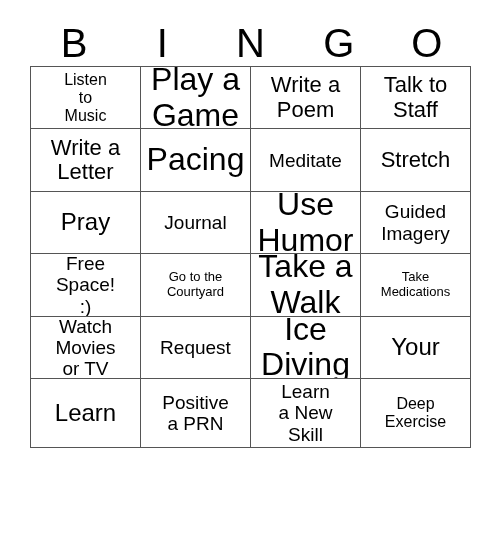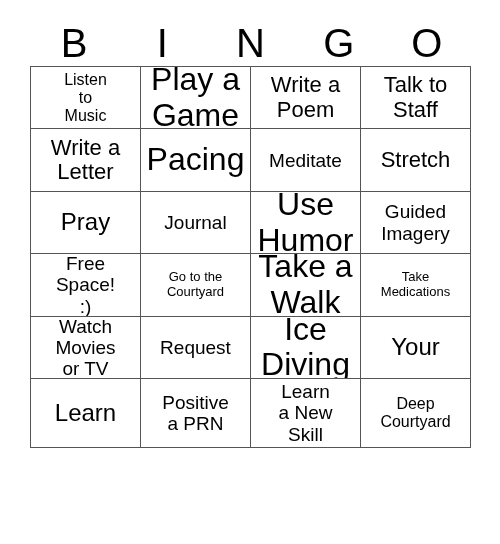--- a/index.html
+++ b/index.html
@@ -180,17 +180,17 @@
         <span class="cell-text">Positive
 a PRN</span>
       </div>
     <div class="cell fs-md">
         <span class="cell-text">Learn
 a New
 Skill</span>
       </div>
     <div class="cell fs-sm">
         <span class="cell-text">Deep
-Courtyard</span>
+Exercise</span>
       </div>
 
   </div>
 </div>
 
 </body></html>

